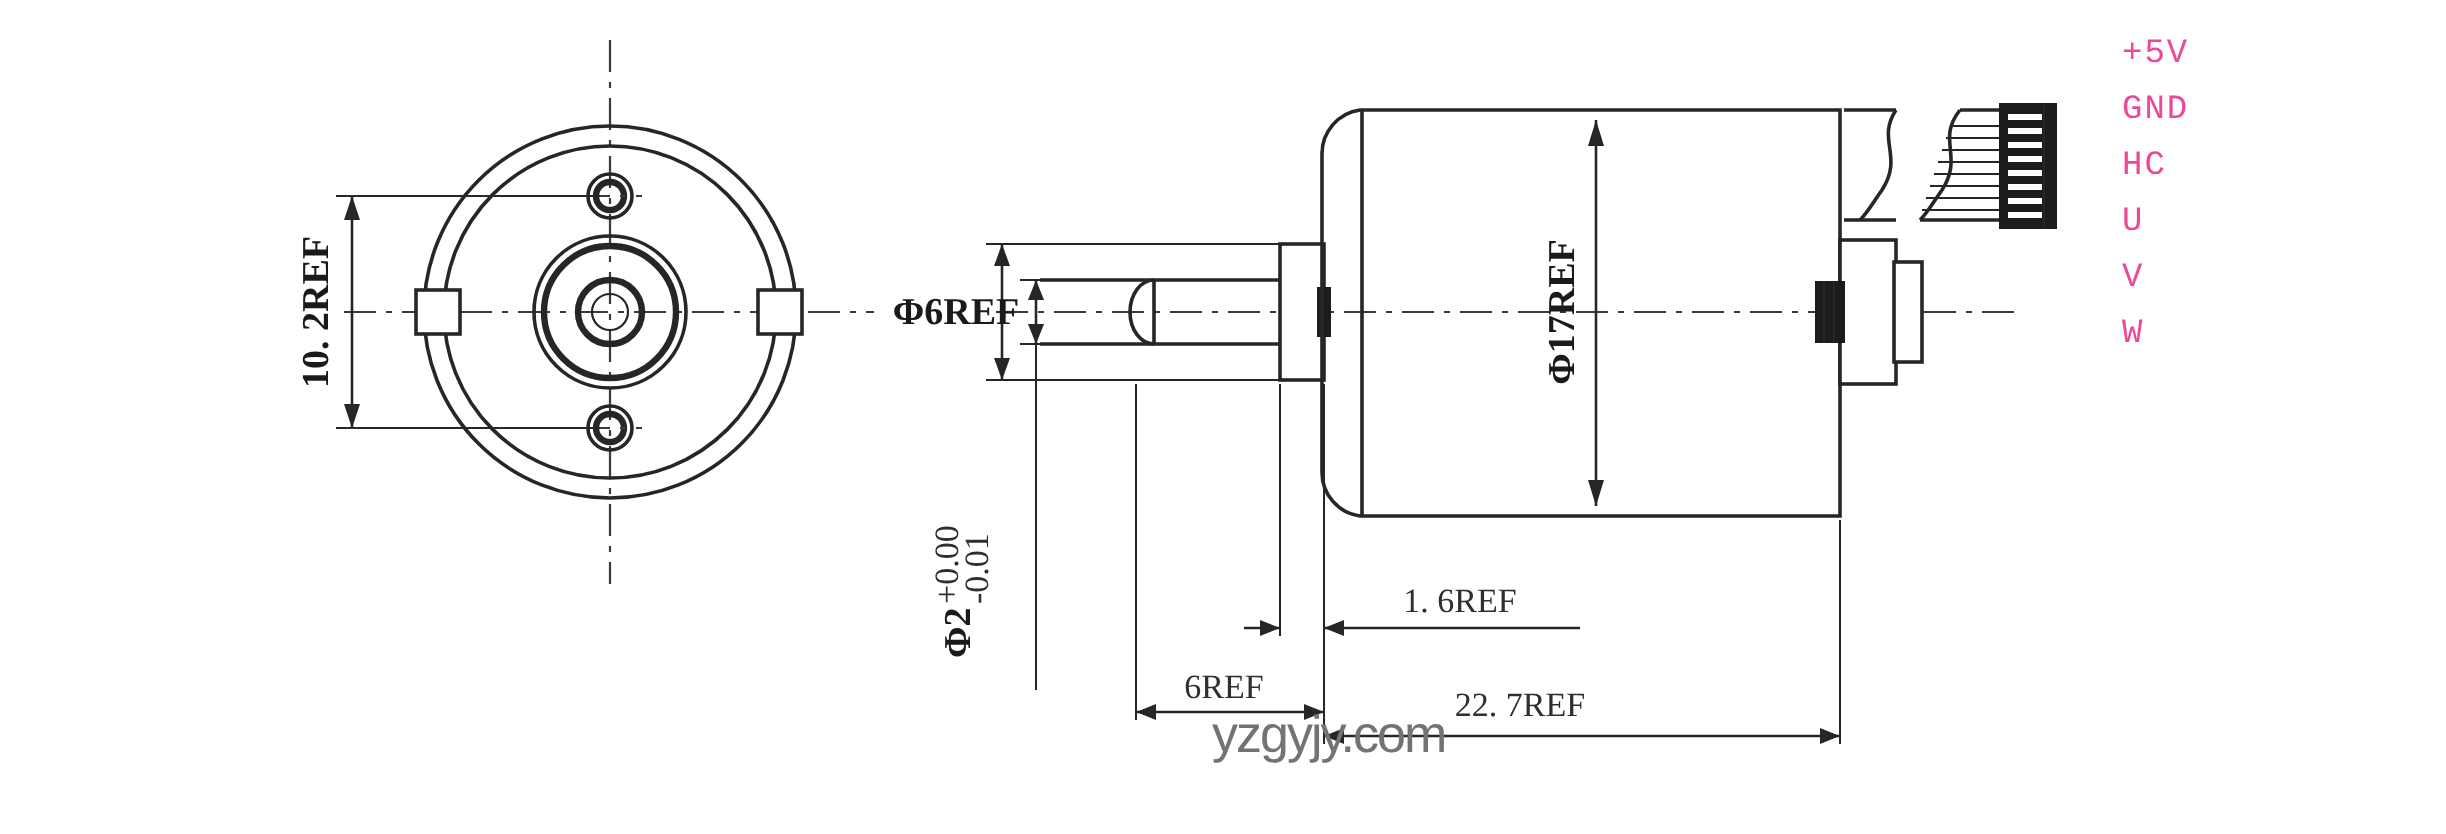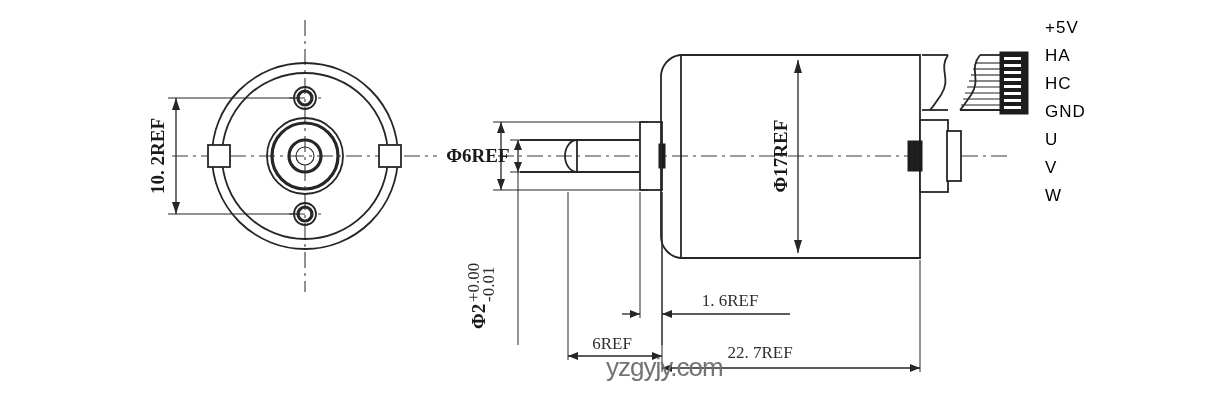--- a/index.html
+++ b/index.html
@@ -26,26 +26,27 @@
   }
   .wire-labels {
     position: absolute;
     left: 1045px;
     top: 14px;
     width: 110px;
     display: flex;
     flex-direction: column;
   }
   .wire-label {
-    font-family: Liberation Sans, sans-serif;
+    font-family: Liberation Mono, monospace;
     font-size: 17px;
-    color: #000000;
+    color: #ec4899;
     line-height: 28px;
     letter-spacing: 1px;
     white-space: nowrap;
+    margin-left: 16px;
   }
   .watermark {
     position: absolute;
     left: 606px;
     top: 352px;
     font-family: "Liberation Sans", sans-serif;
     font-size: 26px;
     font-weight: 400;
     color: #737373;
     letter-spacing: -1px;
@@ -207,23 +208,22 @@
       <rect fill="#ffffff" x="1004" y="85" width="17" height="3"></rect>
       <rect fill="#ffffff" x="1004" y="92" width="17" height="3"></rect>
       <rect fill="#ffffff" x="1004" y="99" width="17" height="3"></rect>
       <rect fill="#ffffff" x="1004" y="106" width="17" height="3"></rect>
       <line class="ln thin" x1="1022" y1="52" x2="1022" y2="114" stroke="#ffffff"></line>
     </g>
   </svg>
 
   <div class="wire-labels">
     <span class="wire-label">+5V</span>
-    <span class="wire-label">HA</span>
+    <span class="wire-label">GND</span>
     <span class="wire-label">HC</span>
-    <span class="wire-label">GND</span>
     <span class="wire-label">U</span>
     <span class="wire-label">V</span>
     <span class="wire-label">W</span>
   </div>
 
   <div class="watermark">yzgyjy.com</div>
 
 </div>
 
 </body></html>

